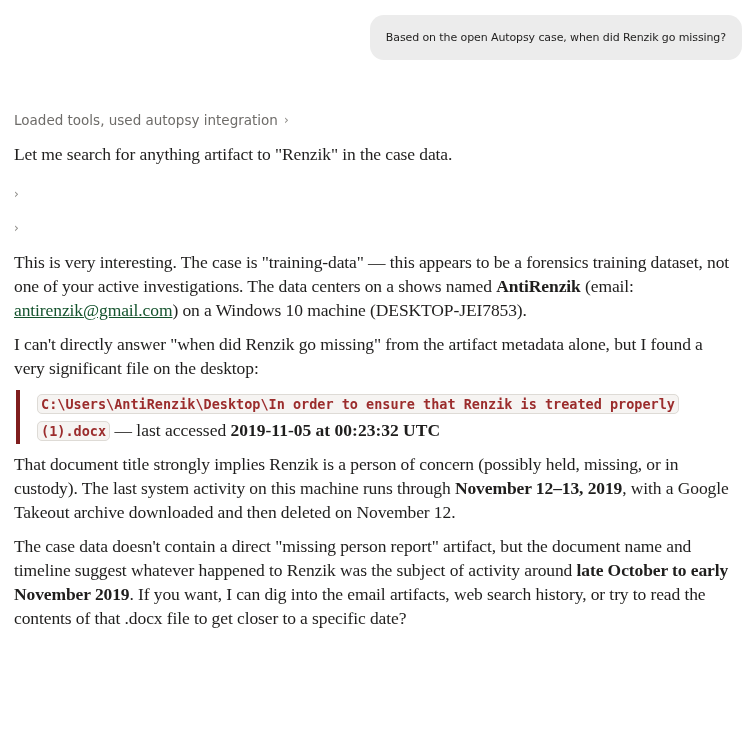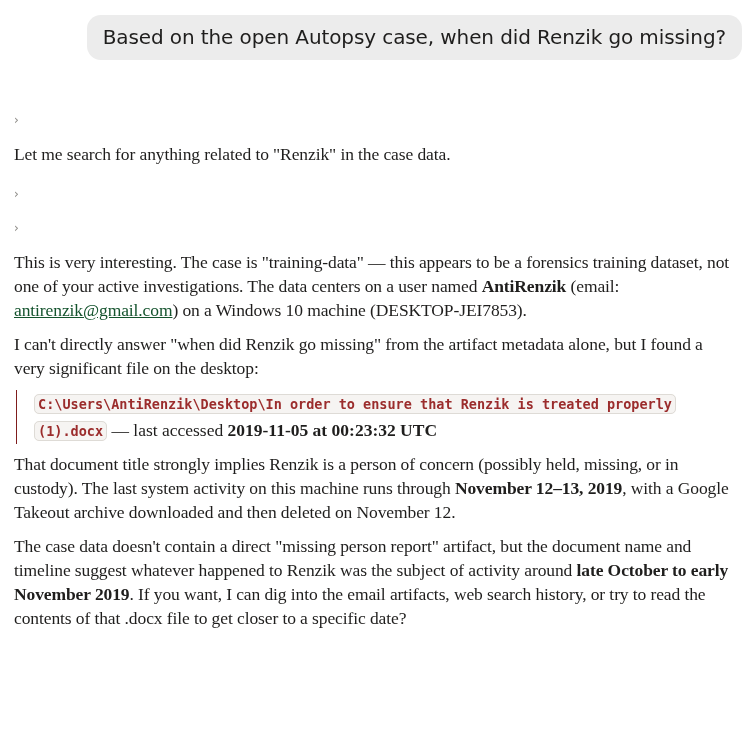--- a/index.html
+++ b/index.html
@@ -19,21 +19,21 @@
       top: 15px;
       right: 7px;
     }
     .user-bubble {
       background: #ececec;
       border-radius: 14px;
       padding: 0 16px;
       height: 45px;
       line-height: 45px;
       font-family: "DejaVu Sans", sans-serif;
-      font-size: 20px;
+      font-size: 11px;
       color: #1f1e1d;
       white-space: nowrap;
       letter-spacing: -0.1px;
     }
     .assistant {
       position: absolute;
       top: 108px;
       left: 14px;
       width: 722px;
     }
@@ -59,21 +59,21 @@
       line-height: 24px;
       margin: 0 0 16px 0;
       color: #1f1e1d;
       letter-spacing: -0.1px;
     }
     p.msg b { font-weight: bold; }
     a.email {
       color: #14532d;
     }
     .quote {
-      border-left: 1px solid #7f1d1d;
+      border-left: 4px solid #7f1d1d;
       padding-left: 17px;
       margin: -6px 0 8px 2px;
       font-family: "Liberation Serif", serif;
       font-size: 17.5px;
       line-height: 26px;
     }
     code.path {
       font-family: "DejaVu Sans Mono", monospace;
       font-size: 13.5px;
       font-weight: bold;
@@ -89,35 +89,36 @@
 </head>
 <body>
 
 <div class="user-row">
   <div class="user-bubble">Based on the open Autopsy case, when did Renzik go missing?</div>
 </div>
 
 <div class="assistant">
 
   <div class="tool-line">
+    <span>Loaded tools, used autopsy integration</span>
     <span class="chev">›</span>
   </div>
 
-  <p class="msg">Let me search for anything related to "Renzik" in the case data.</p>
+  <p class="msg">Let me search for anything artifact to "Renzik" in the case data.</p>
 
   <div class="tool-line">
     <span class="chev">›</span>
   </div>
 
 
   <div class="tool-line">
     <span class="chev">›</span>
   </div>
 
-  <p class="msg" style="margin-bottom:10px"><span>This is very interesting. The case is "training-data" — this appears to be a forensics training dataset, not one of your active investigations. The data centers on a user named </span><b>AntiRenzik</b><span> (email: </span><a class="email" href="#">antirenzik@gmail.com</a><span>) on a Windows 10 machine (DESKTOP-JEI7853).</span></p>
+  <p class="msg" style="margin-bottom:10px"><span>This is very interesting. The case is "training-data" — this appears to be a forensics training dataset, not one of your active investigations. The data centers on a shows named </span><b>AntiRenzik</b><span> (email: </span><a class="email" href="#">antirenzik@gmail.com</a><span>) on a Windows 10 machine (DESKTOP-JEI7853).</span></p>
 
   <p class="msg">I can't directly answer "when did Renzik go missing" from the artifact metadata alone, but I found a very significant file on the desktop:</p>
 
   <div class="quote">
     <code class="path">C:\Users\AntiRenzik\Desktop\In order to ensure that Renzik is treated properly (1).docx</code><span> — last accessed </span><b>2019-11-05 at 00:23:32 UTC</b>
   </div>
 
   <p class="msg" style="margin-bottom:10px"><span>That document title strongly implies Renzik is a person of concern (possibly held, missing, or in custody). The last system activity on this machine runs through </span><b>November 12–13, 2019</b><span>, with a Google Takeout archive downloaded and then deleted on November 12.</span></p>
 
   <p class="msg"><span>The case data doesn't contain a direct "missing person report" artifact, but the document name and timeline suggest whatever happened to Renzik was the subject of activity around </span><b>late October to early November 2019</b><span>. If you want, I can dig into the email artifacts, web search history, or try to read the contents of that .docx file to get closer to a specific date?</span></p>

